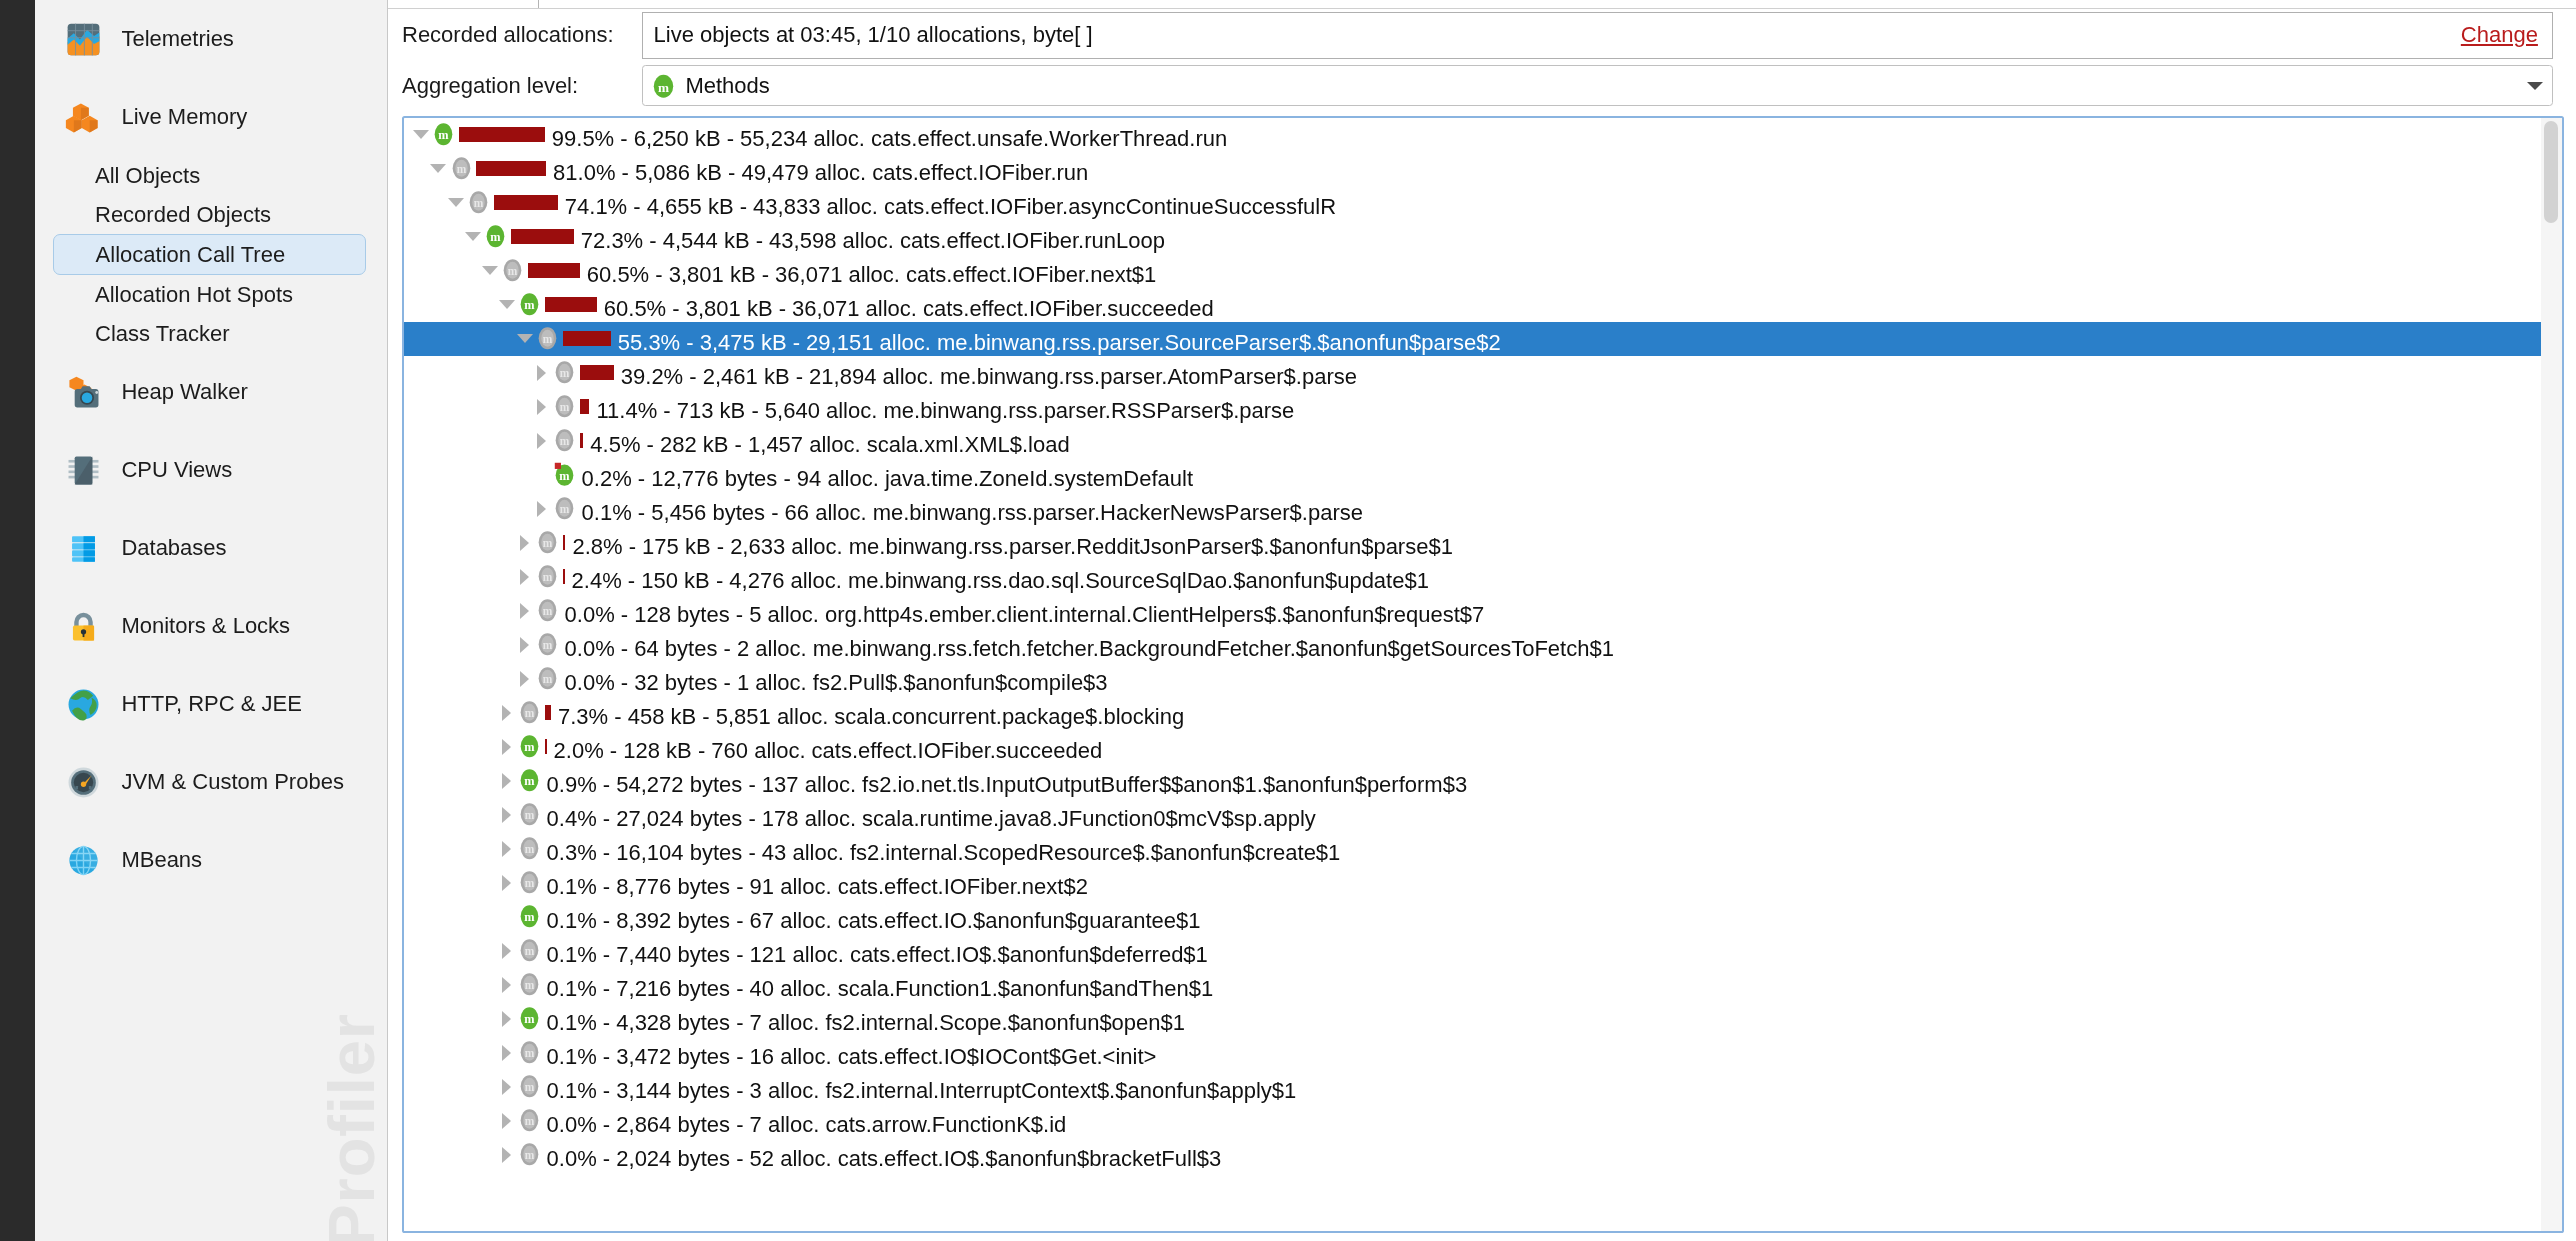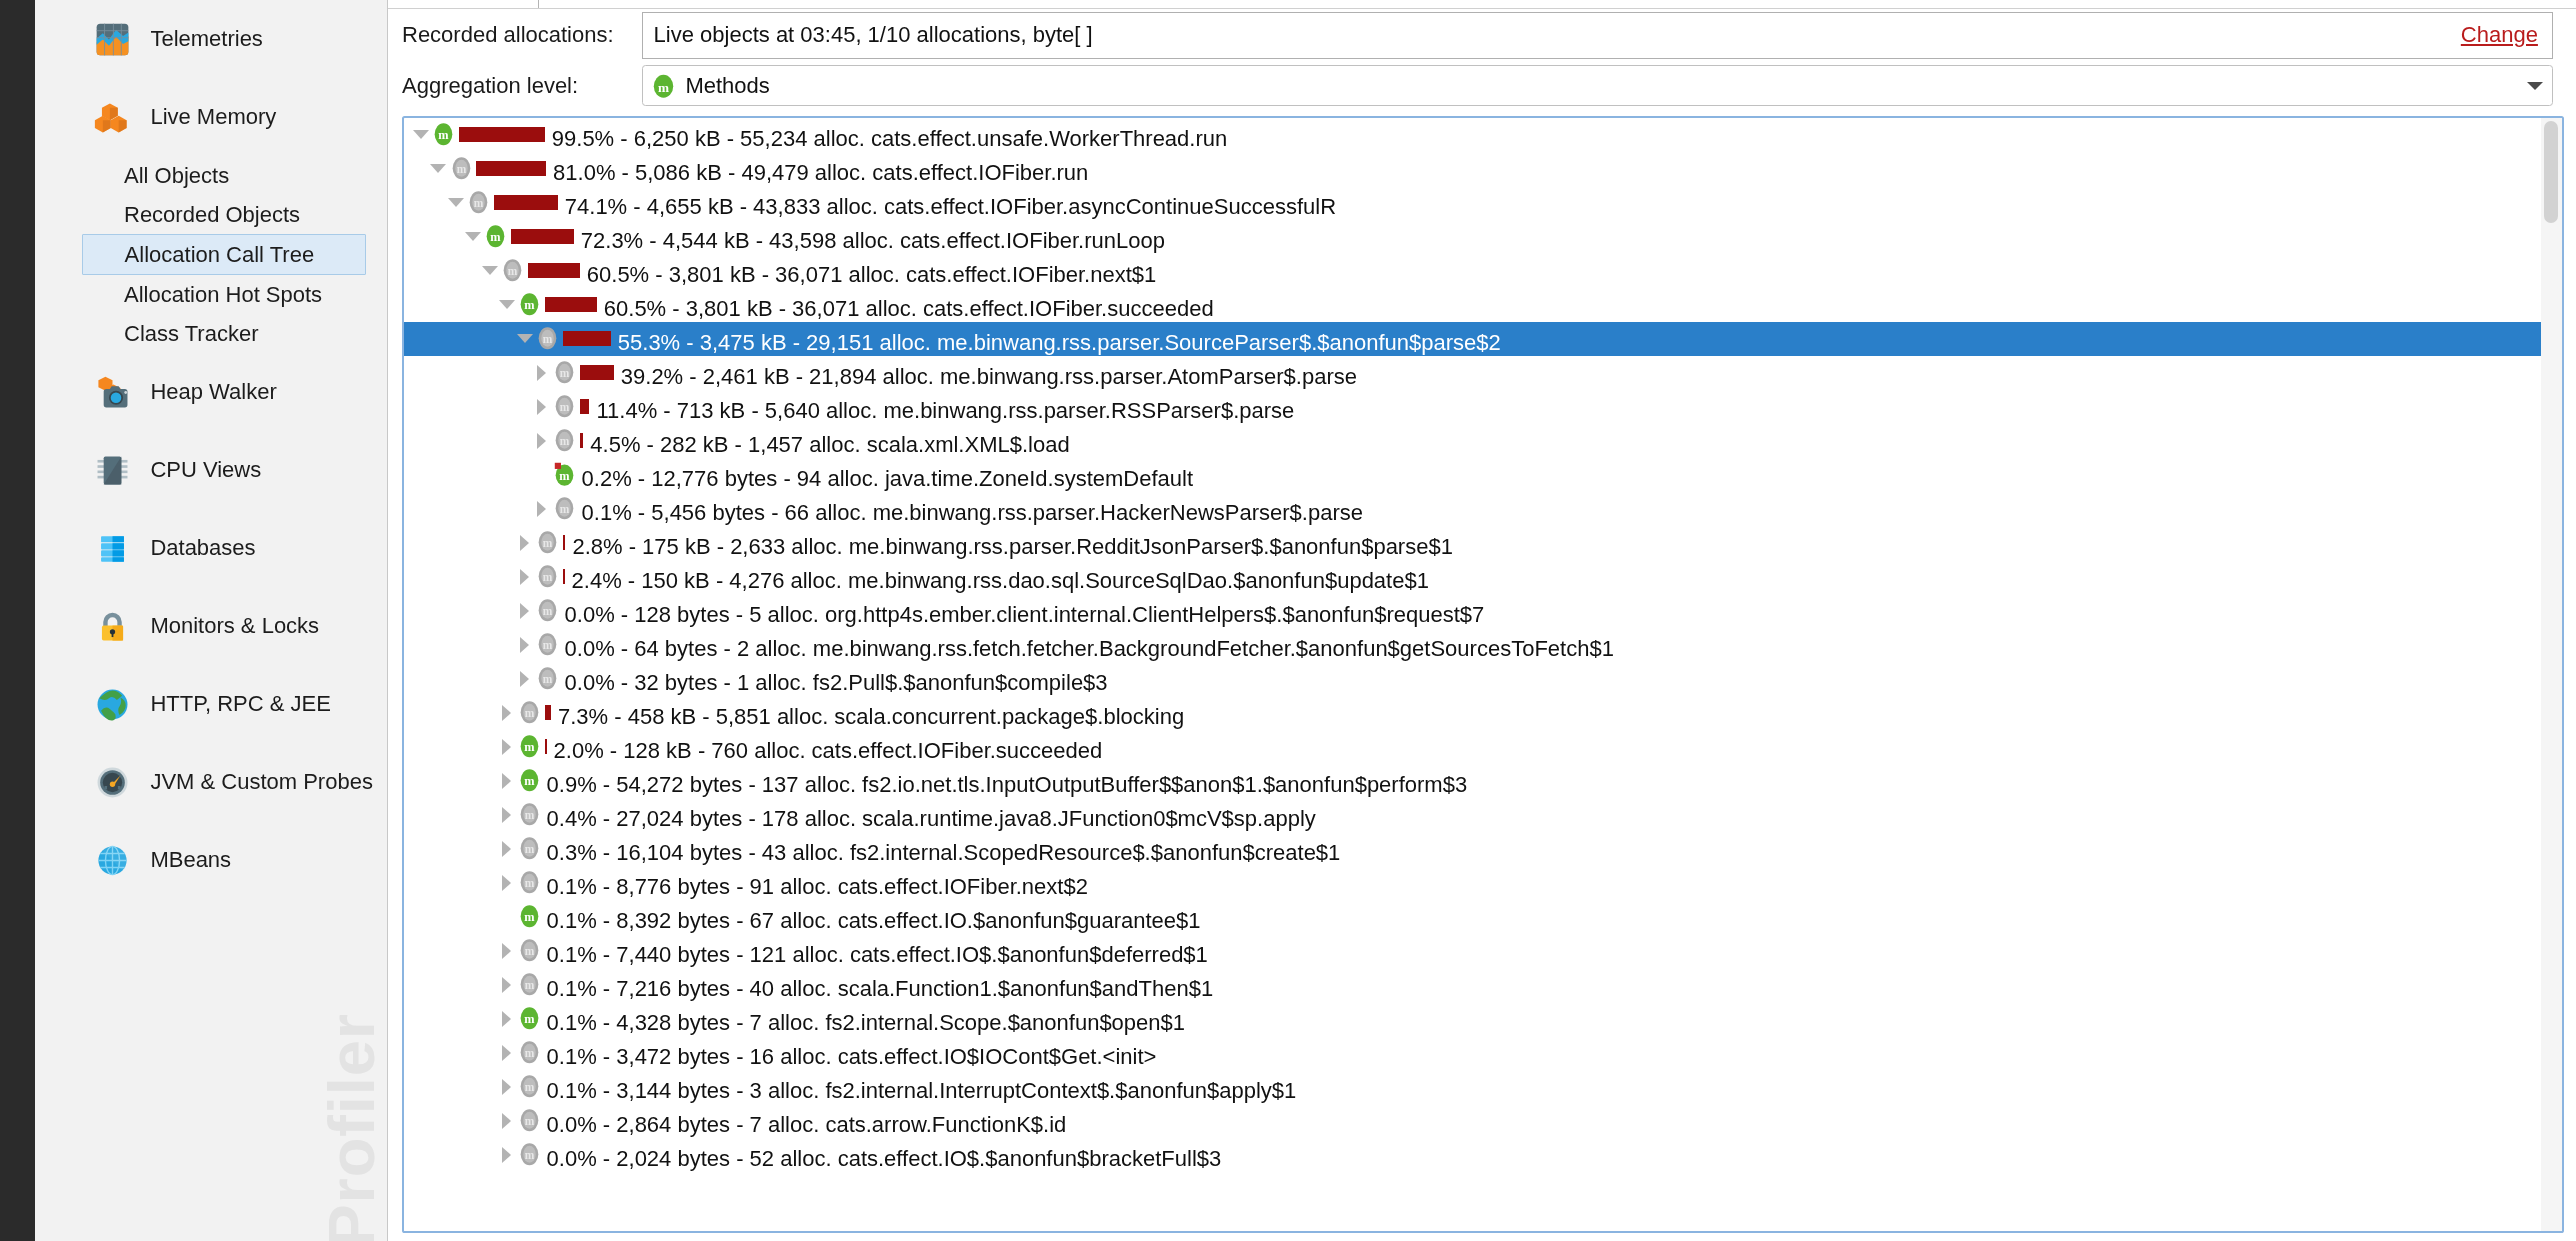--- a/index.html
+++ b/index.html
@@ -41,37 +41,37 @@
     font-size: 65px;
     font-weight: bold;
     color: #e3e3e3;
     letter-spacing: 0.9px;
     writing-mode: vertical-rl;
     transform: rotate(180deg);
     user-select: none;
     pointer-events: none;
     line-height: 1;
   }
-  .side-group { position: relative; z-index: 2; margin-left: 29px; }
+  .side-group { position: relative; z-index: 2; }
   .side-item {
     display: flex;
     align-items: center;
     height: 46px;
     padding-left: 30px;
     font-size: 22px;
     color: #1c1c1c;
     gap: 19.4px;
     white-space: nowrap;
   }
   .side-item.top  { height: 78px; }
   .side-item.sub  { padding-left: 60px; height: 39px; }
   .side-item.sel {
     background: #dceaf7;
     border: 0.9px solid #a8cbe8;
-    border-radius: 1px;
+    border-radius: 7px;
     margin: 0 21px 0 17.6px;
     padding-left: 42px;
     height: 41px;
   }
   .side-ico { width: 37px; height: 37px; flex: 0 0 37px; position: relative; }
   .side-ico svg { display:block; width: 37px; height: 37px; }
 
   
   .main {
     flex: 1 1 auto;

